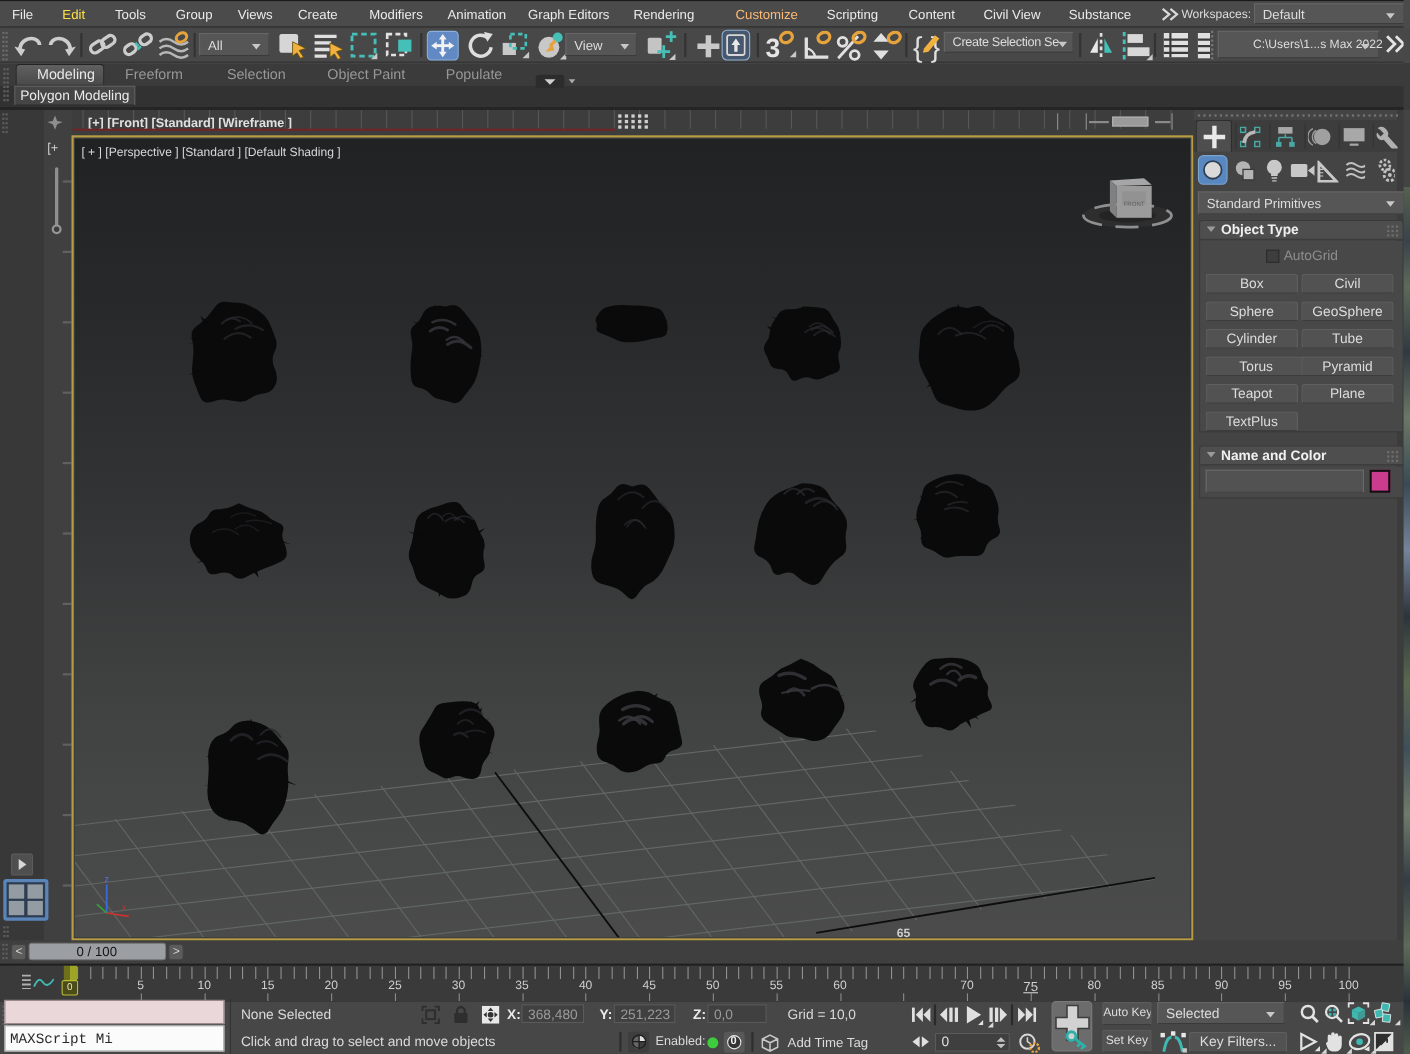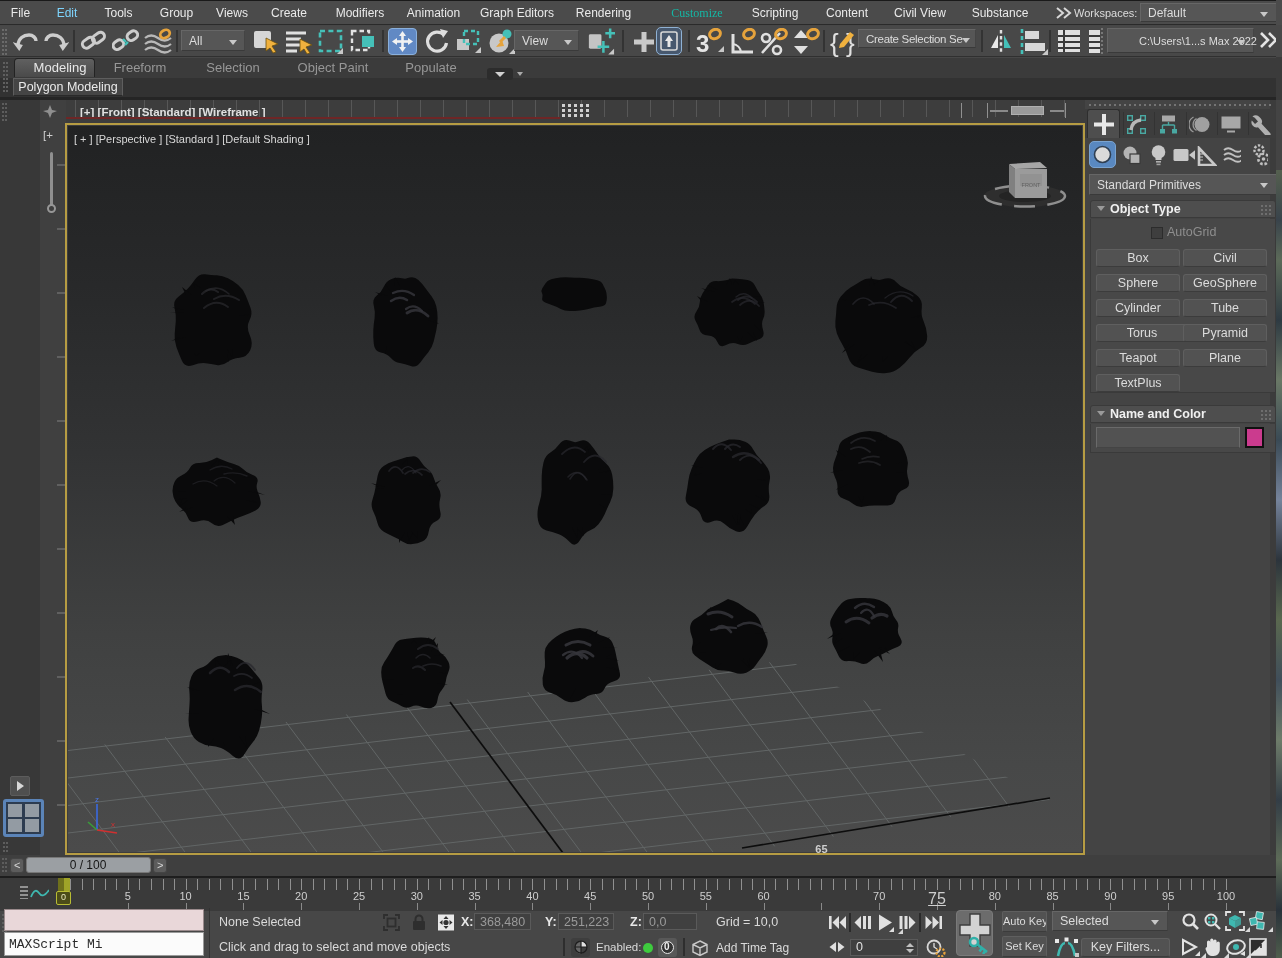--- a/index.html
+++ b/index.html
@@ -5,30 +5,30 @@
 .abs{position:absolute;}
 .combo{position:absolute;background:#565656;border:1px solid #666;border-bottom-color:#3a3a3a;border-right-color:#444;}
 .combo .lbl{position:absolute;left:7px;top:50%;transform:translateY(-50%);color:#dcdcdc;white-space:nowrap;}
 .car{position:absolute;width:0;height:0;border-left:4px solid transparent;border-right:4px solid transparent;border-top:5px solid #c8c8c8;}
 .btn{position:absolute;background:#525252;border:1px solid #5f5f5f;border-bottom-color:#3c3c3c;border-radius:3px;color:#dcdcdc;text-align:center;white-space:nowrap;overflow:hidden;}
 </style></head><body>
 <div class="abs" style="left:0;top:0;width:1282px;height:958px;background:#474747;">
 
 <div style="position:absolute;left:0;top:0;width:1282px;height:25px;background:#4b4b4b;border-top:1.5px solid #1a1a1a;border-bottom:1px solid #2a2a2a;"></div>
 <div style="position:absolute;left:20.5px;transform:translateX(-50%);top:6px;font-family:'Liberation Sans',sans-serif;font-size:12px;color:#eaeaea;font-weight:normal;white-space:nowrap;letter-spacing:0px;">File</div>
-<div style="position:absolute;left:67px;transform:translateX(-50%);top:6px;font-family:'Liberation Sans',sans-serif;font-size:12px;color:#7dd3fc;font-weight:normal;white-space:nowrap;letter-spacing:0px;">Edit</div>
+<div style="position:absolute;left:67px;transform:translateX(-50%);top:6px;font-family:'Liberation Sans',sans-serif;font-size:12px;color:#fde047;font-weight:normal;white-space:nowrap;letter-spacing:0px;">Edit</div>
 <div style="position:absolute;left:118.5px;transform:translateX(-50%);top:6px;font-family:'Liberation Sans',sans-serif;font-size:12px;color:#eaeaea;font-weight:normal;white-space:nowrap;letter-spacing:0px;">Tools</div>
 <div style="position:absolute;left:176.5px;transform:translateX(-50%);top:6px;font-family:'Liberation Sans',sans-serif;font-size:12px;color:#eaeaea;font-weight:normal;white-space:nowrap;letter-spacing:0px;">Group</div>
 <div style="position:absolute;left:232px;transform:translateX(-50%);top:6px;font-family:'Liberation Sans',sans-serif;font-size:12px;color:#eaeaea;font-weight:normal;white-space:nowrap;letter-spacing:0px;">Views</div>
 <div style="position:absolute;left:289px;transform:translateX(-50%);top:6px;font-family:'Liberation Sans',sans-serif;font-size:12px;color:#eaeaea;font-weight:normal;white-space:nowrap;letter-spacing:0px;">Create</div>
 <div style="position:absolute;left:360px;transform:translateX(-50%);top:6px;font-family:'Liberation Sans',sans-serif;font-size:12px;color:#eaeaea;font-weight:normal;white-space:nowrap;letter-spacing:0px;">Modifiers</div>
 <div style="position:absolute;left:433.5px;transform:translateX(-50%);top:6px;font-family:'Liberation Sans',sans-serif;font-size:12px;color:#eaeaea;font-weight:normal;white-space:nowrap;letter-spacing:0px;">Animation</div>
 <div style="position:absolute;left:517px;transform:translateX(-50%);top:6px;font-family:'Liberation Sans',sans-serif;font-size:12px;color:#eaeaea;font-weight:normal;white-space:nowrap;letter-spacing:0px;">Graph Editors</div>
 <div style="position:absolute;left:603.5px;transform:translateX(-50%);top:6px;font-family:'Liberation Sans',sans-serif;font-size:12px;color:#eaeaea;font-weight:normal;white-space:nowrap;letter-spacing:0px;">Rendering</div>
-<div style="position:absolute;left:697px;transform:translateX(-50%);top:6px;font-family:Liberation Serif, serif;font-size:12px;color:#14b8a6;font-weight:normal;white-space:nowrap;letter-spacing:0px;">Customize</div>
+<div style="position:absolute;left:697px;transform:translateX(-50%);top:6px;font-family:Liberation Sans, sans-serif;font-size:12px;color:#fdba74;font-weight:normal;white-space:nowrap;letter-spacing:0px;">Customize</div>
 <div style="position:absolute;left:775px;transform:translateX(-50%);top:6px;font-family:'Liberation Sans',sans-serif;font-size:12px;color:#eaeaea;font-weight:normal;white-space:nowrap;letter-spacing:0px;">Scripting</div>
 <div style="position:absolute;left:847px;transform:translateX(-50%);top:6px;font-family:'Liberation Sans',sans-serif;font-size:12px;color:#eaeaea;font-weight:normal;white-space:nowrap;letter-spacing:0px;">Content</div>
 <div style="position:absolute;left:920px;transform:translateX(-50%);top:6px;font-family:'Liberation Sans',sans-serif;font-size:12px;color:#eaeaea;font-weight:normal;white-space:nowrap;letter-spacing:0px;">Civil View</div>
 <div style="position:absolute;left:1000px;transform:translateX(-50%);top:6px;font-family:'Liberation Sans',sans-serif;font-size:12px;color:#eaeaea;font-weight:normal;white-space:nowrap;letter-spacing:0px;">Substance</div>
 <svg style="position:absolute;left:1055px;top:7px;" width="18" height="12" viewBox="0 0 18 12">
       <path d="M2 1 L8 6 L2 11 M9 1 L15 6 L9 11" stroke="#d8d8d8" stroke-width="2" fill="none"></path>
     </svg>
 <div style="position:absolute;left:1074px;top:7px;font-family:'Liberation Sans',sans-serif;font-size:11px;color:#dcdcdc;font-weight:normal;white-space:nowrap;letter-spacing:0px;">Workspaces:</div>
 <div class="combo" style="left:1140px;top:3px;width:137px;height:19px;">
       <span class="lbl" style="font-size:12px;">Default</span>
@@ -956,21 +956,21 @@
     <div style="position:absolute;left:648.0px;top:890px;transform:translateX(-50%);font-size:11px;color:#cfcfcf;">50</div>
     <div style="position:absolute;left:705.8px;top:903px;width:1px;height:7px;background:#8a8a8a;"></div>
     <div style="position:absolute;left:705.8px;top:890px;transform:translateX(-50%);font-size:11px;color:#cfcfcf;">55</div>
     <div style="position:absolute;left:763.6px;top:903px;width:1px;height:7px;background:#8a8a8a;"></div>
     <div style="position:absolute;left:763.6px;top:890px;transform:translateX(-50%);font-size:11px;color:#cfcfcf;">60</div>
     <div style="position:absolute;left:821.4px;top:903px;width:1px;height:7px;background:#8a8a8a;"></div>
     <div style="position:absolute;left:821.4px;top:843px;transform:translateX(-50%);font-size:11px;color:#cfcfcf;font-weight:bold;">65</div>
     <div style="position:absolute;left:879.2px;top:903px;width:1px;height:7px;background:#8a8a8a;"></div>
     <div style="position:absolute;left:879.2px;top:890px;transform:translateX(-50%);font-size:11px;color:#cfcfcf;">70</div>
     <div style="position:absolute;left:937.0px;top:903px;width:1px;height:7px;background:#8a8a8a;"></div>
-    <div style="position:absolute;left:937.0px;top:890px;transform:translateX(-50%);font-size:16px;color:#cfcfcf;text-decoration:underline;">75</div>
+    <div style="position:absolute;left:937.0px;top:890px;transform:translateX(-50%);font-size:12px;color:#cfcfcf;text-decoration:underline;">75</div>
     <div style="position:absolute;left:994.8px;top:903px;width:1px;height:7px;background:#8a8a8a;"></div>
     <div style="position:absolute;left:994.8px;top:890px;transform:translateX(-50%);font-size:11px;color:#cfcfcf;">80</div>
     <div style="position:absolute;left:1052.6px;top:903px;width:1px;height:7px;background:#8a8a8a;"></div>
     <div style="position:absolute;left:1052.6px;top:890px;transform:translateX(-50%);font-size:11px;color:#cfcfcf;">85</div>
     <div style="position:absolute;left:1110.4px;top:903px;width:1px;height:7px;background:#8a8a8a;"></div>
     <div style="position:absolute;left:1110.4px;top:890px;transform:translateX(-50%);font-size:11px;color:#cfcfcf;">90</div>
     <div style="position:absolute;left:1168.2px;top:903px;width:1px;height:7px;background:#8a8a8a;"></div>
     <div style="position:absolute;left:1168.2px;top:890px;transform:translateX(-50%);font-size:11px;color:#cfcfcf;">95</div>
     <div style="position:absolute;left:1226.0px;top:903px;width:1px;height:7px;background:#8a8a8a;"></div>
     <div style="position:absolute;left:1226.0px;top:890px;transform:translateX(-50%);font-size:11px;color:#cfcfcf;">100</div>

